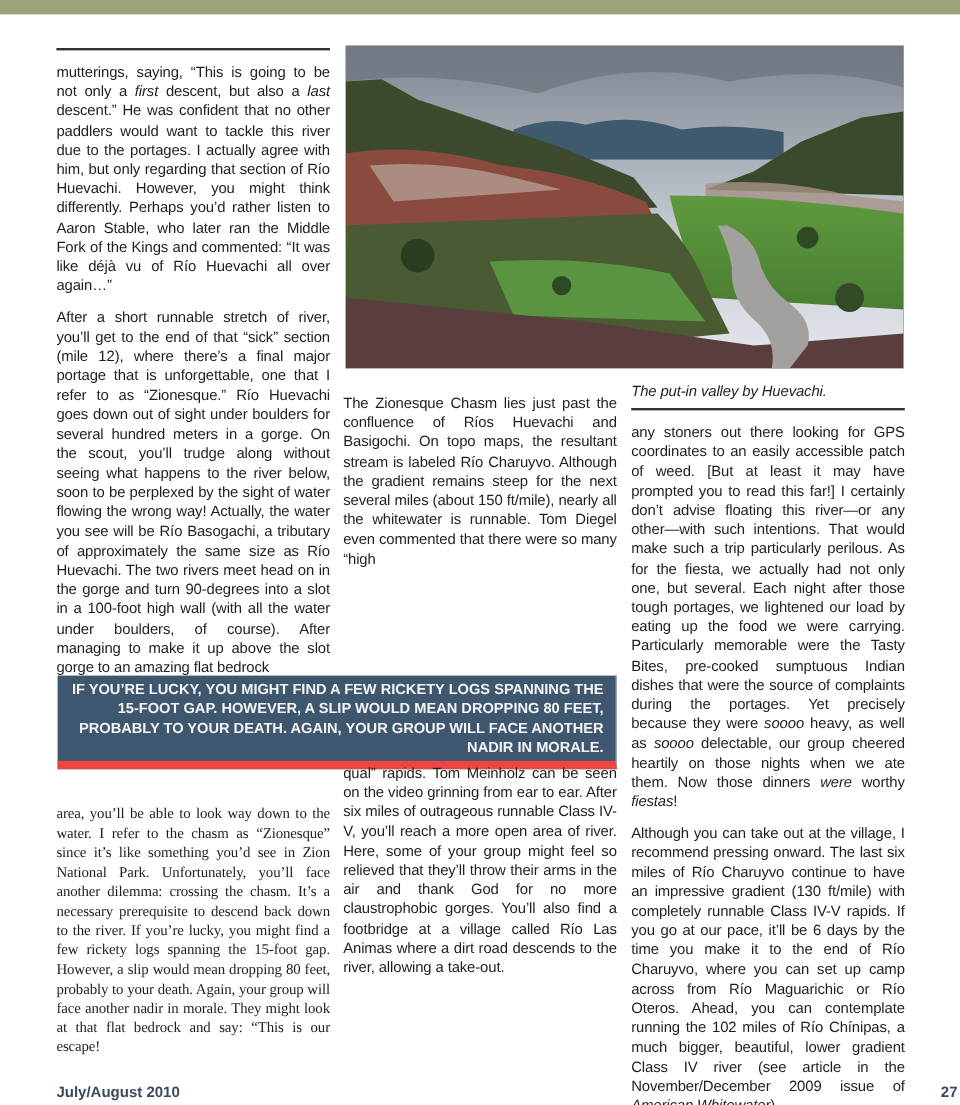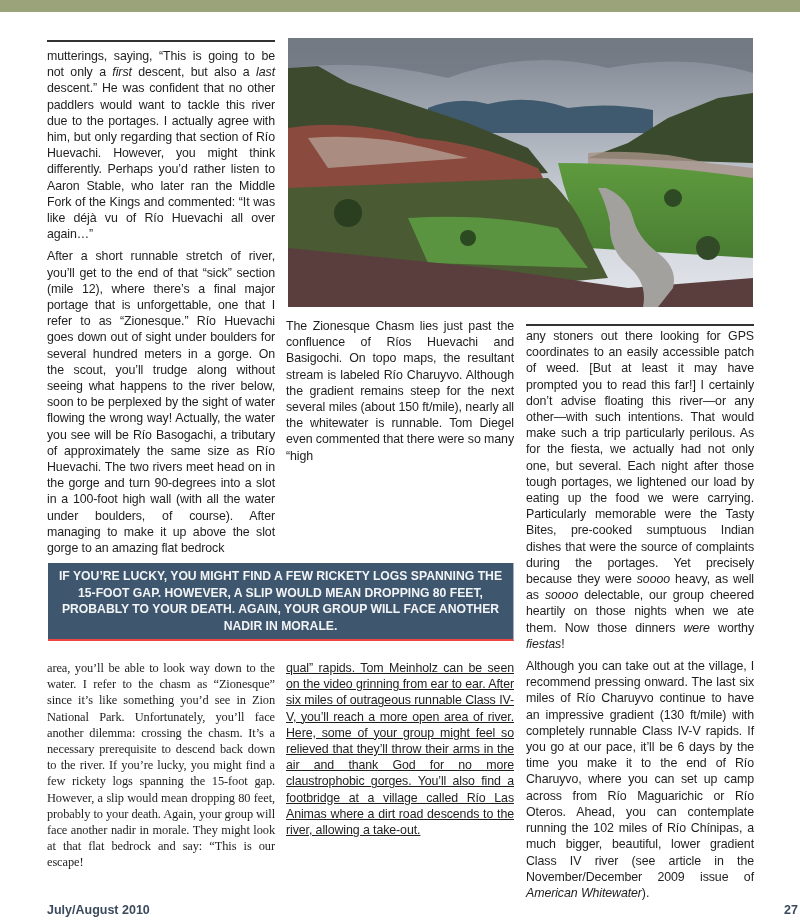--- a/index.html
+++ b/index.html
@@ -3,35 +3,35 @@
 <meta charset="utf-8">
 <style>
   html, body { margin: 0; padding: 0; }
   body {
     width: 800px; height: 921px; position: relative; overflow: hidden;
     background: #ffffff; color: #1e1e1e;
     font-family: "Liberation Sans", "DejaVu Sans", sans-serif;
   }
   .top-bar { position: absolute; left: 0; top: 0; width: 800px; height: 12px; background: #9aa37a; }
   .col { position: absolute; font-size: 12.4px; line-height: 16.2px; text-align: justify; letter-spacing: -0.1px; }
-  .col p { margin: 0 0 6px 0; }
+  .col p { margin: 10px 0 6px 0; }
   .col-left { left: 47px; width: 228px; }
   .col-mid { left: 286px; width: 228px; }
   .col-right { left: 526px; width: 228px; }
   .caption { font-style: italic; font-size: 12.4px; line-height: 16.2px; }
   .rule { height: 0; border-top: 2.5px solid #333; margin: 6px 0 6px 0; }
   .photo { position: absolute; left: 288px; top: 38px; width: 465px; height: 269px; overflow: hidden; background: #6b6b5a; }
   .photo svg { width: 100%; height: 100%; display: block; }
   .callout {
     position: absolute; left: 48px; top: 563px; width: 466px; height: 78px;
     background: #3e566e; color: #f2f4f6; box-sizing: border-box;
-    display: flex; align-items: center; justify-content: center; text-align: center;
+    display: flex; align-items: center; justify-content: center; text-align: right;
     font-weight: bold; font-size: 12.2px; line-height: 16.5px; padding: 0 10px;
     text-transform: uppercase;
-    border-bottom: 2px solid #ef4444; border-right: 1px solid #a8b2bc;
+    border-bottom: 7px solid #ef4444; border-right: 1px solid #a8b2bc;
   }
   .footer { position: absolute; top: 903px; font-size: 12.5px; font-weight: bold; color: #3b4a5c; }
   .footer-left { left: 47px; }
   .footer-right { left: 768px; margin-left: 16px; }
   em { font-style: italic; }
 </style>
 </head>
 <body>
 
 <div class="top-bar"></div>
@@ -73,31 +73,32 @@
     <circle cx="60" cy="175" r="14" fill="#2a3e20"></circle>
     <circle cx="420" cy="210" r="12" fill="#324a28"></circle>
   </svg>
 </div>
 
 <div class="col col-mid" style="top:318px;">
   <p>The Zionesque Chasm lies just past the confluence of Ríos Huevachi and Basigochi. On topo maps, the resultant stream is labeled Río Charuyvo. Although the gradient remains steep for the next several miles (about 150 ft/mile), nearly all the whitewater is runnable. Tom Diegel even commented that there were so many “high</p>
 </div>
 
 <div class="col col-right" style="top:318px;">
+  <div class="caption">The put-in valley by Huevachi.</div>
   <div class="rule" style="margin:6px 0 2px 0;"></div>
   <p><span>any stoners out there looking for GPS coordinates to an easily accessible patch of weed. [But at least it may have prompted you to read this far!]  I certainly don’t advise floating this river—or any other—with such intentions. That would make such a trip particularly perilous. As for the fiesta, we actually had not only one, but several. Each night after those tough portages, we lightened our load by eating up the food we were carrying. Particularly memorable were the Tasty Bites, pre-cooked sumptuous Indian dishes that were the source of complaints during the portages. Yet precisely because they were </span><em>soooo</em><span> heavy, as well as </span><em>soooo</em><span> delectable, our group cheered heartily on those nights when we ate them. Now those dinners </span><em>were</em><span> worthy </span><em>fiestas</em><span>!</span></p>
   <p><span>Although you can take out at the village, I recommend pressing onward. The last six miles of Río Charuyvo continue to have an impressive gradient (130 ft/mile) with completely runnable Class IV-V rapids. If you go at our pace, it’ll be 6 days by the time you make it to the end of Río Charuyvo, where you can set up camp across from Río Maguarichic or Río Oteros. Ahead, you can contemplate running the 102 miles of Río Chínipas, a much bigger, beautiful, lower gradient Class IV river (see article in the November/December 2009 issue of </span><em>American Whitewater</em><span>).</span></p>
 </div>
 
 <div class="callout">
   <span>If you’re lucky, you might find a few rickety logs spanning the 15-foot gap. However, a slip would mean dropping 80 feet, probably to your death. Again, your group will face another nadir in morale.</span>
 </div>
 
 <div class="col col-left" style="top:660px;font-family:Liberation Serif, serif;">
   <p>area, you’ll be able to look way down to the water. I refer to the chasm as “Zionesque” since it’s like something you’d see in Zion National Park. Unfortunately, you’ll face another dilemma: crossing the chasm. It’s a necessary prerequisite to descend back down to the river. If you’re lucky, you might find a few rickety logs spanning the 15-foot gap. However, a slip would mean dropping 80 feet, probably to your death. Again, your group will face another nadir in morale. They might look at that flat bedrock and say: “This is our escape!</p>
 </div>
 
-<div class="col col-mid" style="top:660px;text-decoration:underline;">
+<div class="col col-mid" style="top:626px;">
   <p>qual” rapids. Tom Meinholz can be seen on the video grinning from ear to ear. After six miles of outrageous runnable Class IV-V, you’ll reach a more open area of river. Here, some of your group might feel so relieved that they’ll throw their arms in the air and thank God for no more claustrophobic gorges. You’ll also find a footbridge at a village called Río Las Animas where a dirt road descends to the river, allowing a take-out.</p>
 </div>
 
 <div class="footer footer-left">July/August 2010</div>
 <div class="footer footer-right">27</div>
 
 </body></html>

